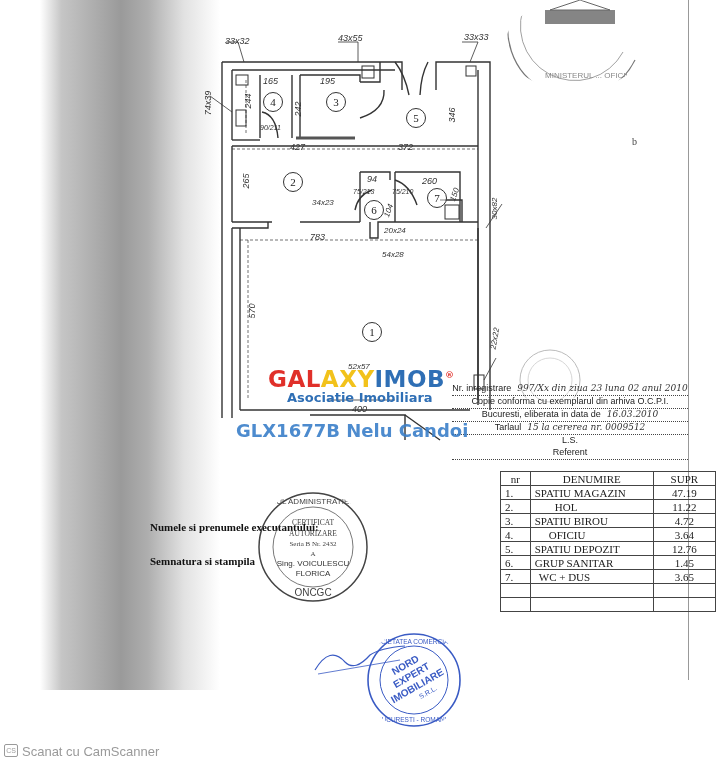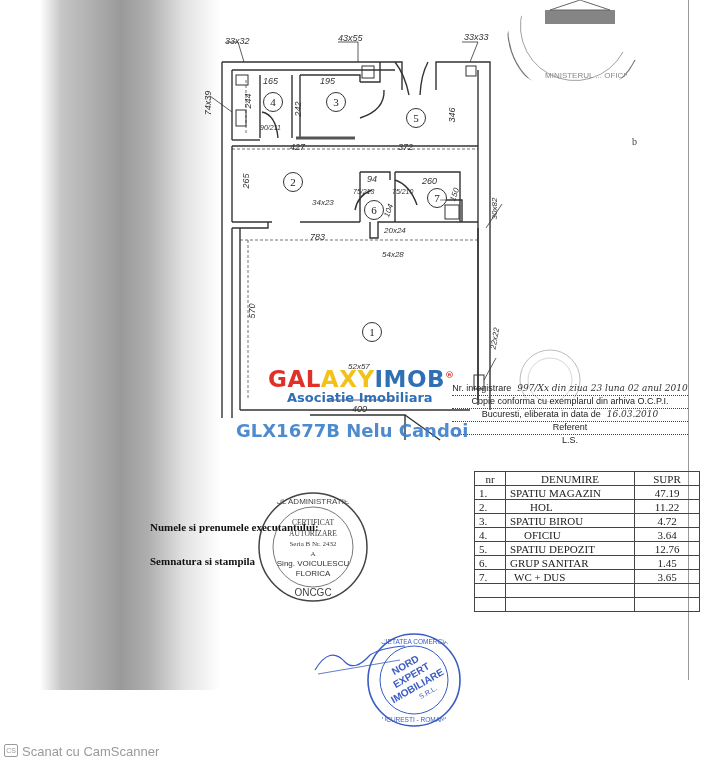--- a/index.html
+++ b/index.html
@@ -11,21 +11,21 @@
   .page-edge { position:absolute; left:688px; top:0; width:1px; height:680px; background:#999; }
   .plan { position:absolute; left:0; top:0; }
   .dim { position:absolute; font-family:"Liberation Sans", sans-serif; font-size:9px; color:#333; font-style:italic; }
   .room-num { position:absolute; width:18px; height:18px; border:1px solid #333; border-radius:50%;
      font-size:11px; text-align:center; line-height:18px; font-family:"Liberation Serif", serif; color:#222; background:rgba(255,255,255,0.6); }
   
   .reg-box { position:absolute; left:452px; top:383px; width:236px; height:78px; font-family:"Liberation Sans", sans-serif; font-size:9px; }
   .reg-line { height:12px; border-bottom:1px dotted #444; white-space:nowrap; overflow:hidden; color:#222;text-align:center; }
   .reg-line .hand { font-family:"DejaVu Serif", serif; font-style:italic; color:#333; margin-left:6px; }
   
-  .area-table { position:absolute; left:474px; top:471px; border-collapse:collapse; font-size:11px; }
+  .area-table { position:absolute; left:500px; top:471px; border-collapse:collapse; font-size:11px; }
   .area-table td, .area-table th { border:1px solid #444; padding:0 4px; height:13px; font-weight:normal; }
   .area-table th { font-size:11px; }
   .c-nr { width:22px; }
   .c-name { width:120px; }
   .c-supr { width:56px; text-align:center; }
   
   .wm-logo { position:absolute; left:268px; top:366px; font-family:"DejaVu Sans", sans-serif; font-weight:bold; font-size:23px; letter-spacing:0.5px; }
   .wm-sub { position:absolute; left:287px; top:390px; font-family:"DejaVu Sans", sans-serif; font-weight:bold; font-size:13px; color:#2f6fb5; }
   .wm-code { position:absolute; left:236px; top:420px; font-family:"DejaVu Sans", sans-serif; font-weight:bold; font-size:18px; color:#3a7fc9; opacity:0.9; }
   
@@ -159,22 +159,23 @@
 
   <svg class="stamp" style="left:510px;top:344px;" width="80" height="60">
     <circle cx="40" cy="36" r="30" stroke="#bbb" stroke-width="1" fill="none"></circle>
     <circle cx="40" cy="36" r="22" stroke="#ccc" stroke-width="0.8" fill="none"></circle>
   </svg>
 
   <div class="reg-box">
     <div class="reg-line"><span>Nr. inregistrare</span><span class="hand">997/Xx  din ziua 23  luna 02  anul 2010</span></div>
     <div class="reg-line"><span>Copie conforma cu exemplarul din arhiva O.C.P.I.</span></div>
     <div class="reg-line"><span>Bucuresti, eliberata in data de</span><span class="hand">16.03.2010</span></div>
+    <div class="reg-line"><span>Tarlaul</span><span class="hand">15   la cererea nr. 0009512</span></div>
+    <div class="reg-line" style="border-bottom:none;"><span>L.S.</span></div>
     <div class="reg-line"><span>Referent</span></div>
-    <div class="reg-line" style="border-bottom:none;"><span>L.S.</span></div>
   </div>
 
   <table class="area-table">
     <tbody>
         <tr>
       <th class="c-nr">nr</th>
       <th class="c-name">DENUMIRE</th>
       <th class="c-supr">SUPR</th>
     </tr>
     <tr>

